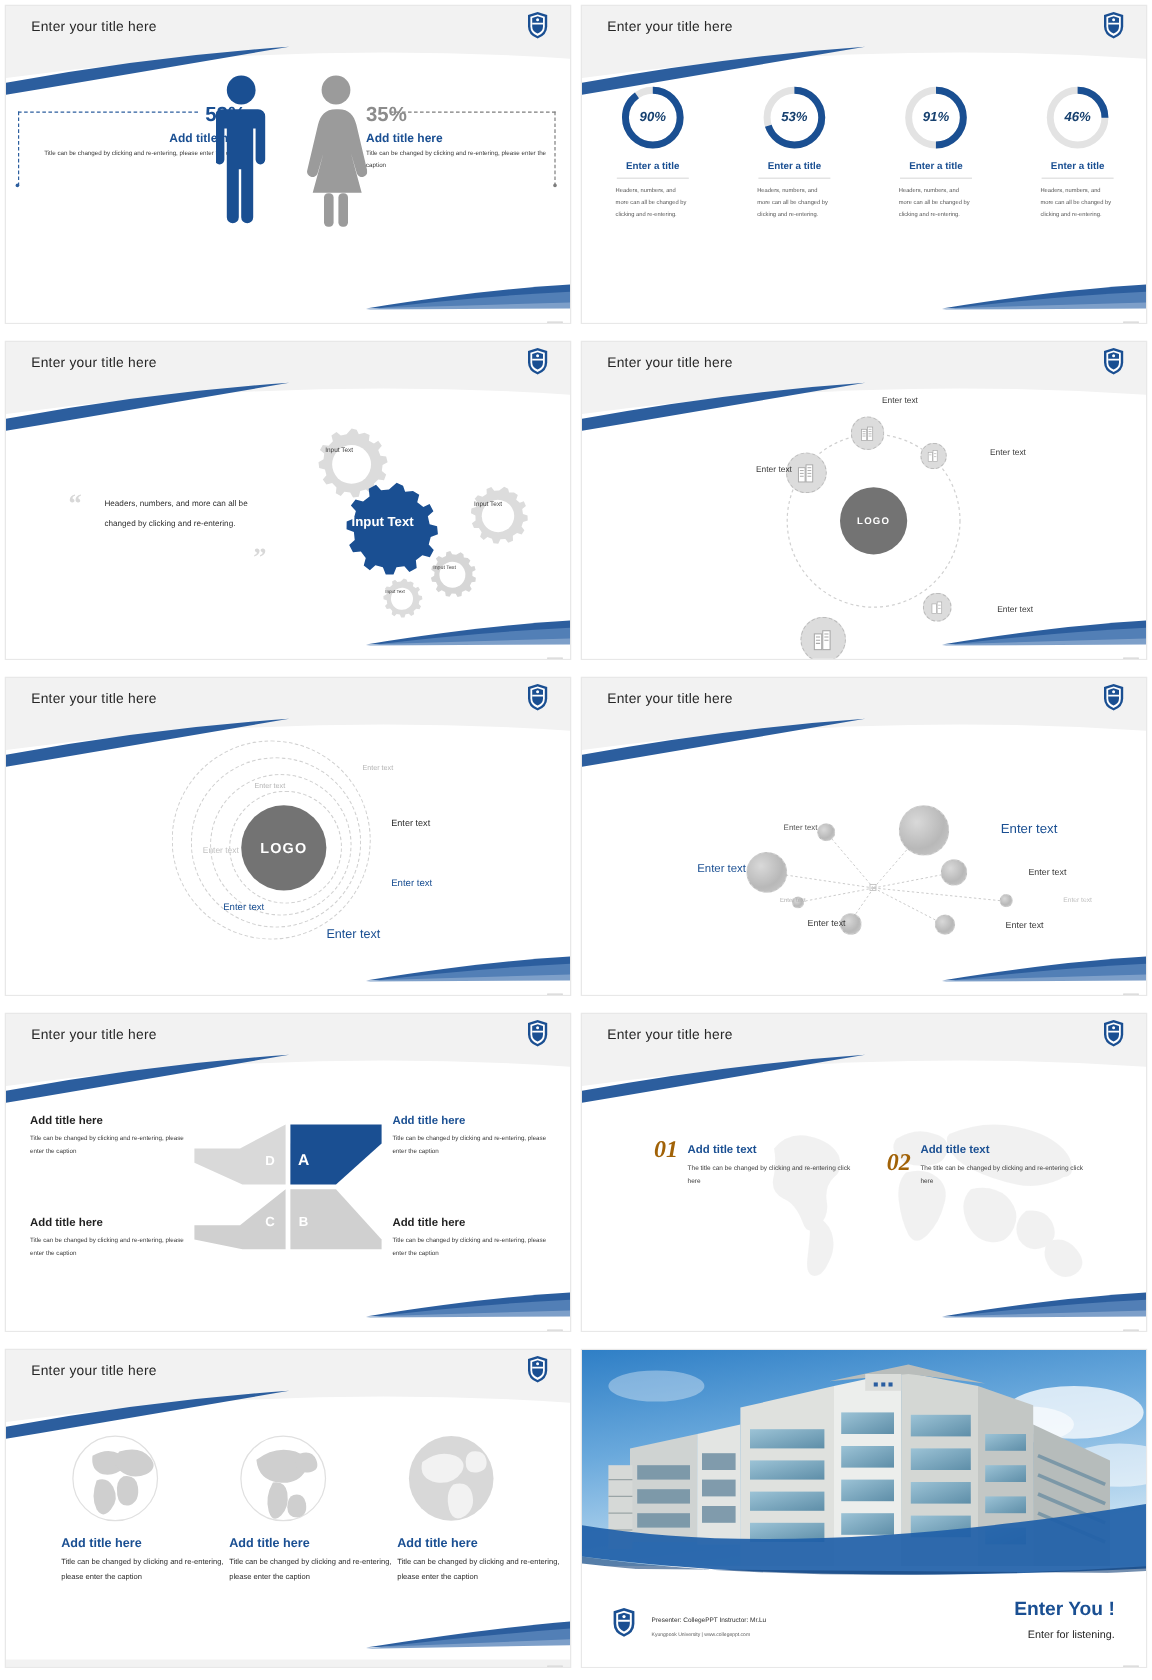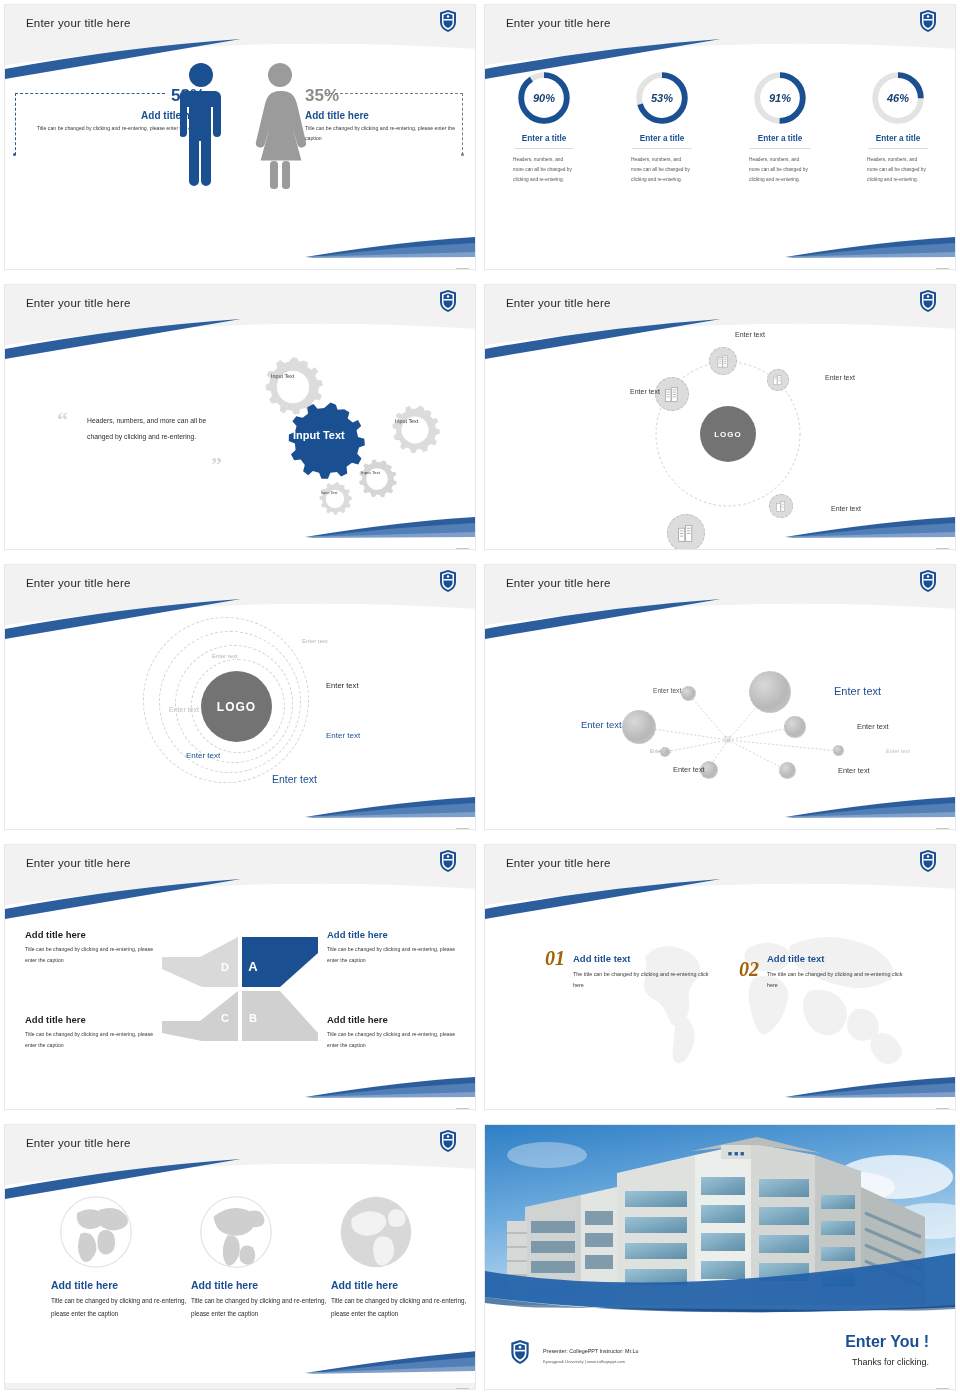--- a/index.html
+++ b/index.html
@@ -785,19 +785,19 @@
         <path d="M20 6 L32 10 L32 26 Q32 37 20 42 Q8 37 8 26 L8 10 Z" fill="#fff"></path>
         <path d="M20 9 L29 12 L29 26 Q29 34 20 38 Q11 34 11 26 L11 12 Z" fill="#1a4f92"></path>
         <path d="M11 20 L29 20 L29 23 L11 23 Z" fill="#fff"></path>
         <circle cx="20" cy="15" r="2.5" fill="#fff"></circle>
       </svg>
 
       <div class="pres-line1">Presenter: CollegePPT   Instructor: Mr.Lu</div>
       <div class="pres-line2">Kyungpook University  |  www.collegeppt.com</div>
 
       <div class="thanks-big">Enter You !</div>
-      <div class="thanks-sub">Thanks for clicking.</div>
+      <div class="thanks-sub">Enter for listening.</div>
 
       <div class="pagenum">31</div>
     </div>
   </div>
 
 </div>
 
 </body></html>

